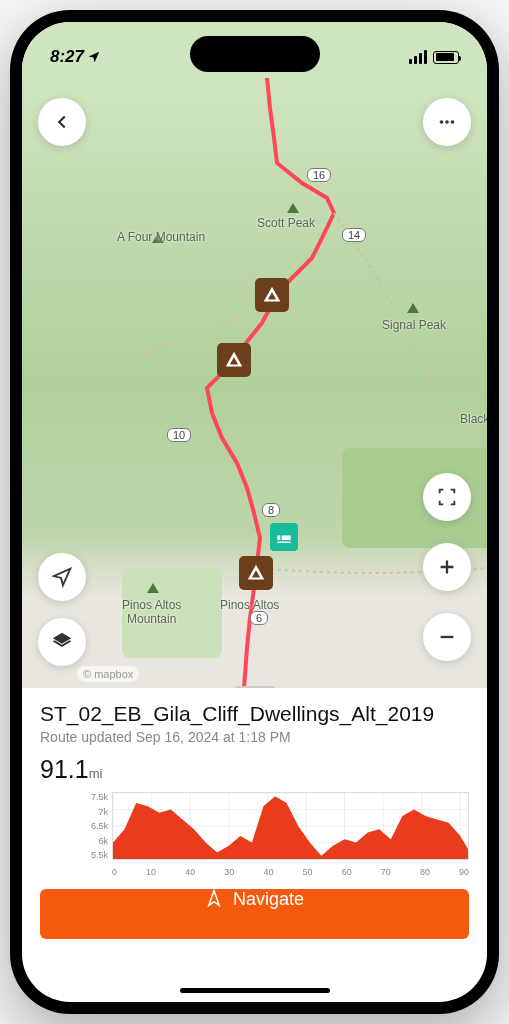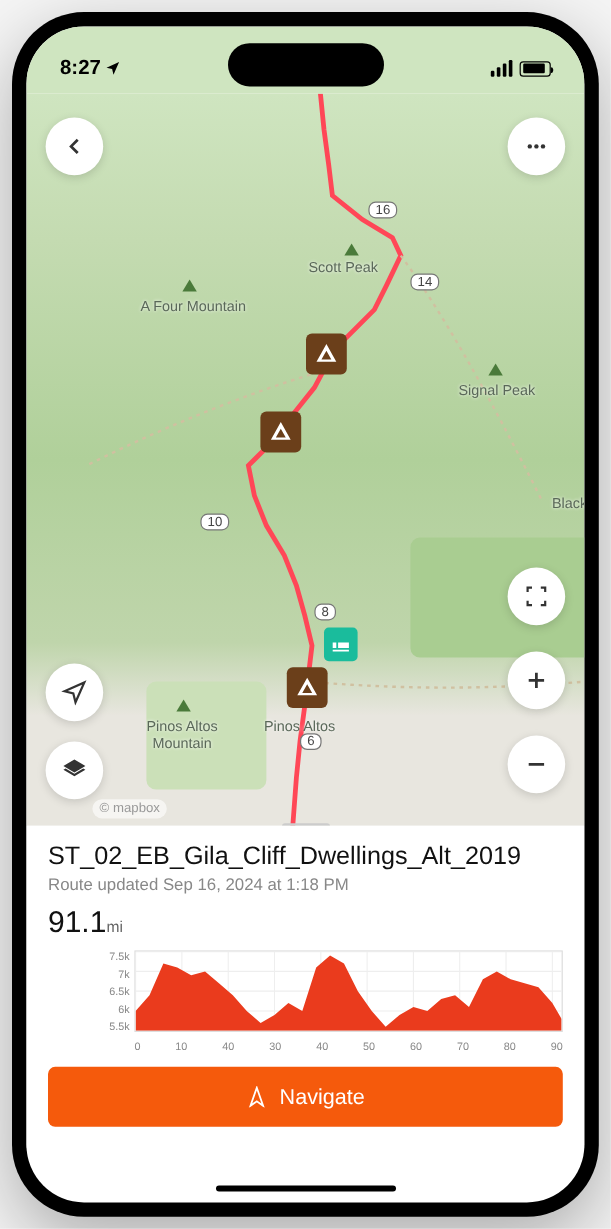--- a/index.html
+++ b/index.html
@@ -47,20 +47,21 @@
   background: #cfe5c0;
   position: relative;
   z-index: 10;
 }
 .status-left {
   font-weight: 600;
   font-size: 17px;
   display: flex;
   align-items: center;
   gap: 3px;
+  font-style: italic;
 }
 .status-right {
   display: flex;
   align-items: center;
   gap: 6px;
 }
 .signal-bars { display: flex; align-items: flex-end; gap: 2px; }
 .signal-bars span { width: 3px; background: #000; border-radius: 1px; }
 .signal-bars span:nth-child(1) { height: 5px; }
 .signal-bars span:nth-child(2) { height: 8px; }
@@ -231,21 +232,20 @@
 .grid-line-v { stroke: #eee; stroke-width: 1; }
 .grid-line-h { stroke: #eee; stroke-width: 1; }
 
 .nav-button {
   margin-top: 12px;
   background: #f55a0c;
   color: #fff;
   height: 50px;
   border-radius: 6px;
   display: flex;
-  align-items: center;
   justify-content: center;
   gap: 10px;
   font-size: 18px;
   font-weight: 400;
   cursor: pointer;
 }
 .home-indicator {
   position: absolute;
   bottom: 9px;
   left: 50%;
@@ -295,21 +295,21 @@
         <path d="M 312 135 Q 360 200 430 340" stroke="#d0c0a0" stroke-width="2" fill="none" stroke-dasharray="3 4"></path>
         <path d="M 235 490 Q 350 500 465 490" stroke="#d0c0a0" stroke-width="2" fill="none" stroke-dasharray="3 4"></path>
       </svg>
 
       <div class="peak-marker" style="top:125px;left:265px;"></div>
       <div class="peak-marker" style="top:155px;left:130px;"></div>
       <div class="peak-marker" style="top:225px;left:385px;"></div>
       <div class="peak-marker" style="top:505px;left:125px;"></div>
 
       <div class="map-label" style="top:138px;left:235px;">Scott Peak</div>
-      <div class="map-label" style="top:170px;left:95px;">A Four Mountain</div>
+      <div class="map-label" style="top:152px;left:95px;">A Four Mountain</div>
       <div class="map-label" style="top:240px;left:360px;">Signal Peak</div>
       <div class="map-label" style="top:334px;left:438px;">Black</div>
       <div class="map-label" style="top:520px;left:198px;">Pinos Altos</div>
       <div class="map-label" style="top:520px;left:100px;white-space:pre;text-align:center;">Pinos Altos
 Mountain</div>
 
       <div class="mile-marker" style="top:90px;left:285px;">16</div>
       <div class="mile-marker" style="top:150px;left:320px;">14</div>
       <div class="mile-marker" style="top:350px;left:145px;">10</div>
       <div class="mile-marker" style="top:425px;left:240px;">8</div>

